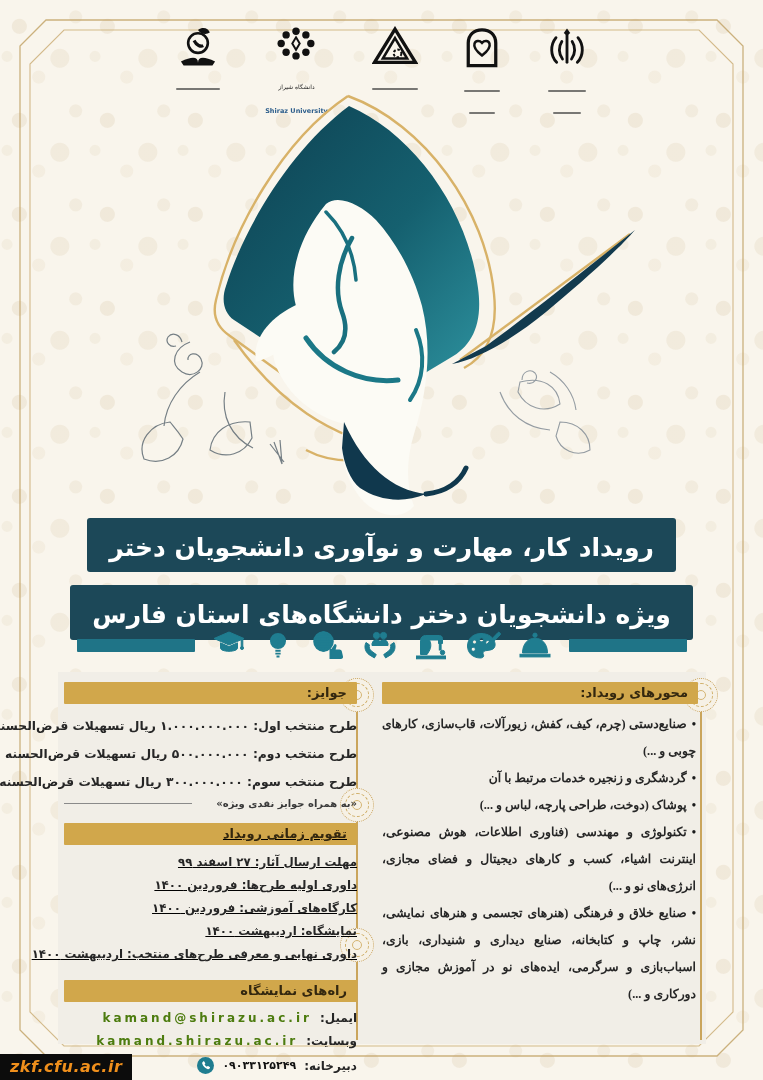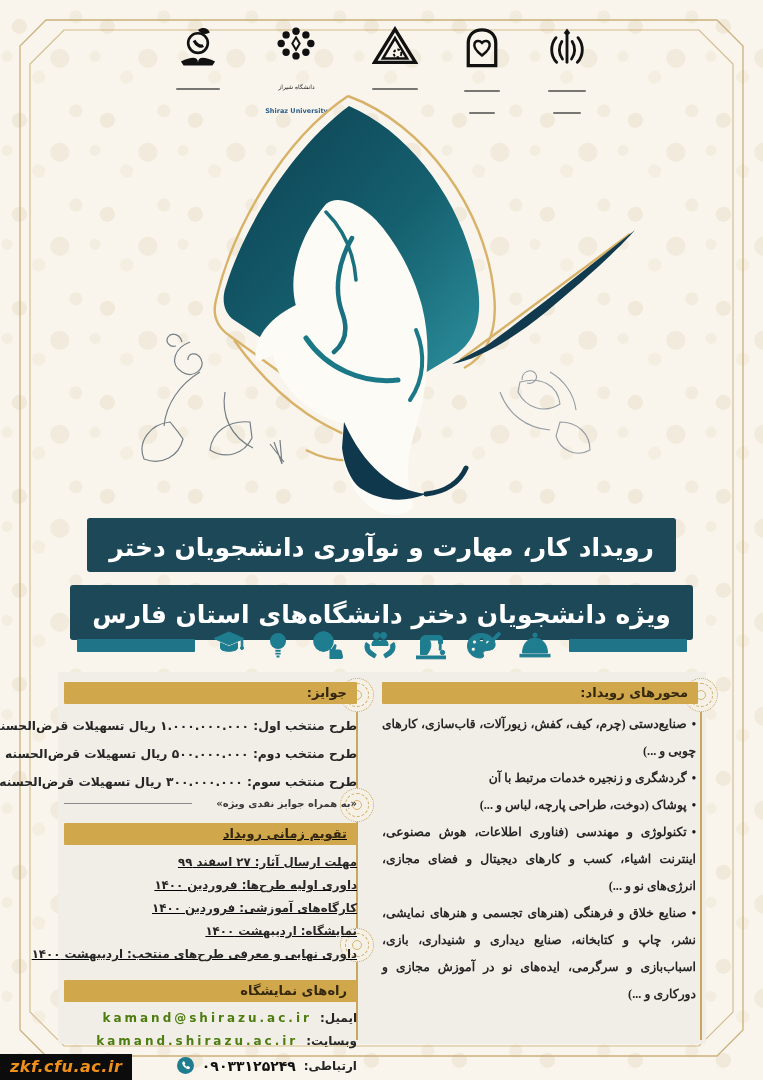--- a/index.html
+++ b/index.html
@@ -66,21 +66,21 @@
   .note .rule{flex:1;border-top:1px solid #8a8a8a;}
 
   .tl-block{margin-top:14px;text-decoration:underline;}
   .tl-line{font-size:11.8px;font-weight:bold;color:#262626;line-height:23px;white-space:nowrap;}
   .tl-list{margin-top:6px;}
 
   .ct-block{margin-top:14px;}
   .c-row{display:flex;align-items:center;gap:8px;margin-top:9px;direction:rtl;}
   .c-label{font-size:12px;font-weight:bold;color:#262626;white-space:nowrap;}
   .c-latin{font-size:12px;font-weight:bold;color:#4d7c0f;letter-spacing:3px;direction:ltr;}
-  .c-phone{font-size:14px;font-weight:bold;color:#111;letter-spacing:4px;direction:ltr;}
+  .c-phone{font-size:11px;font-weight:bold;color:#111;letter-spacing:4px;direction:ltr;}
   .phone-badge{width:17px;height:17px;border-radius:50%;background:#1f7d90;display:flex;
     align-items:center;justify-content:center;flex:0 0 auto;}
 
   .watermark{position:absolute;left:0;bottom:0;background:#0c0c0c;color:#ef8f1c;
     font-weight:bold;font-style:italic;font-size:16px;padding:3px 10px 4px;letter-spacing:.5px;}
 </style>
 </head>
 <body>
 
 <div class="poster">
@@ -331,21 +331,21 @@
       <div class="hbar">راه‌های نمایشگاه</div>
       <div class="c-row">
         <span class="c-label">ایمیل:</span>
         <span class="c-latin">kamand@shirazu.ac.ir</span>
       </div>
       <div class="c-row">
         <span class="c-label">وبسایت:</span>
         <span class="c-latin">kamand.shirazu.ac.ir</span>
       </div>
       <div class="c-row">
-        <span class="c-label">ارتباطی:</span>
+        <span class="c-label">دبیرخانه:</span>
         <span class="c-phone">۰۹۰۳۳۱۲۵۲۴۹</span>
         <span class="phone-badge">
           <svg width="11" height="11" viewBox="0 0 16 16" fill="#fff">
             <path d="M4.6 2.2c.5-.5 1.3-.4 1.7.2l1.2 1.8c.3.5.2 1.2-.2 1.6l-.7.7c.7 1.5 1.9 2.7 3.4 3.4l.7-.7c.4-.4 1.1-.5 1.6-.2l1.8 1.2c.6.4.7 1.2.2 1.7l-.9.9c-.5.5-1.2.7-1.9.5-4-1.2-7.1-4.3-8.3-8.3-.2-.7 0-1.4.5-1.9z"></path>
           </svg>
         </span>
       </div>
     </div>
   </section>
 

